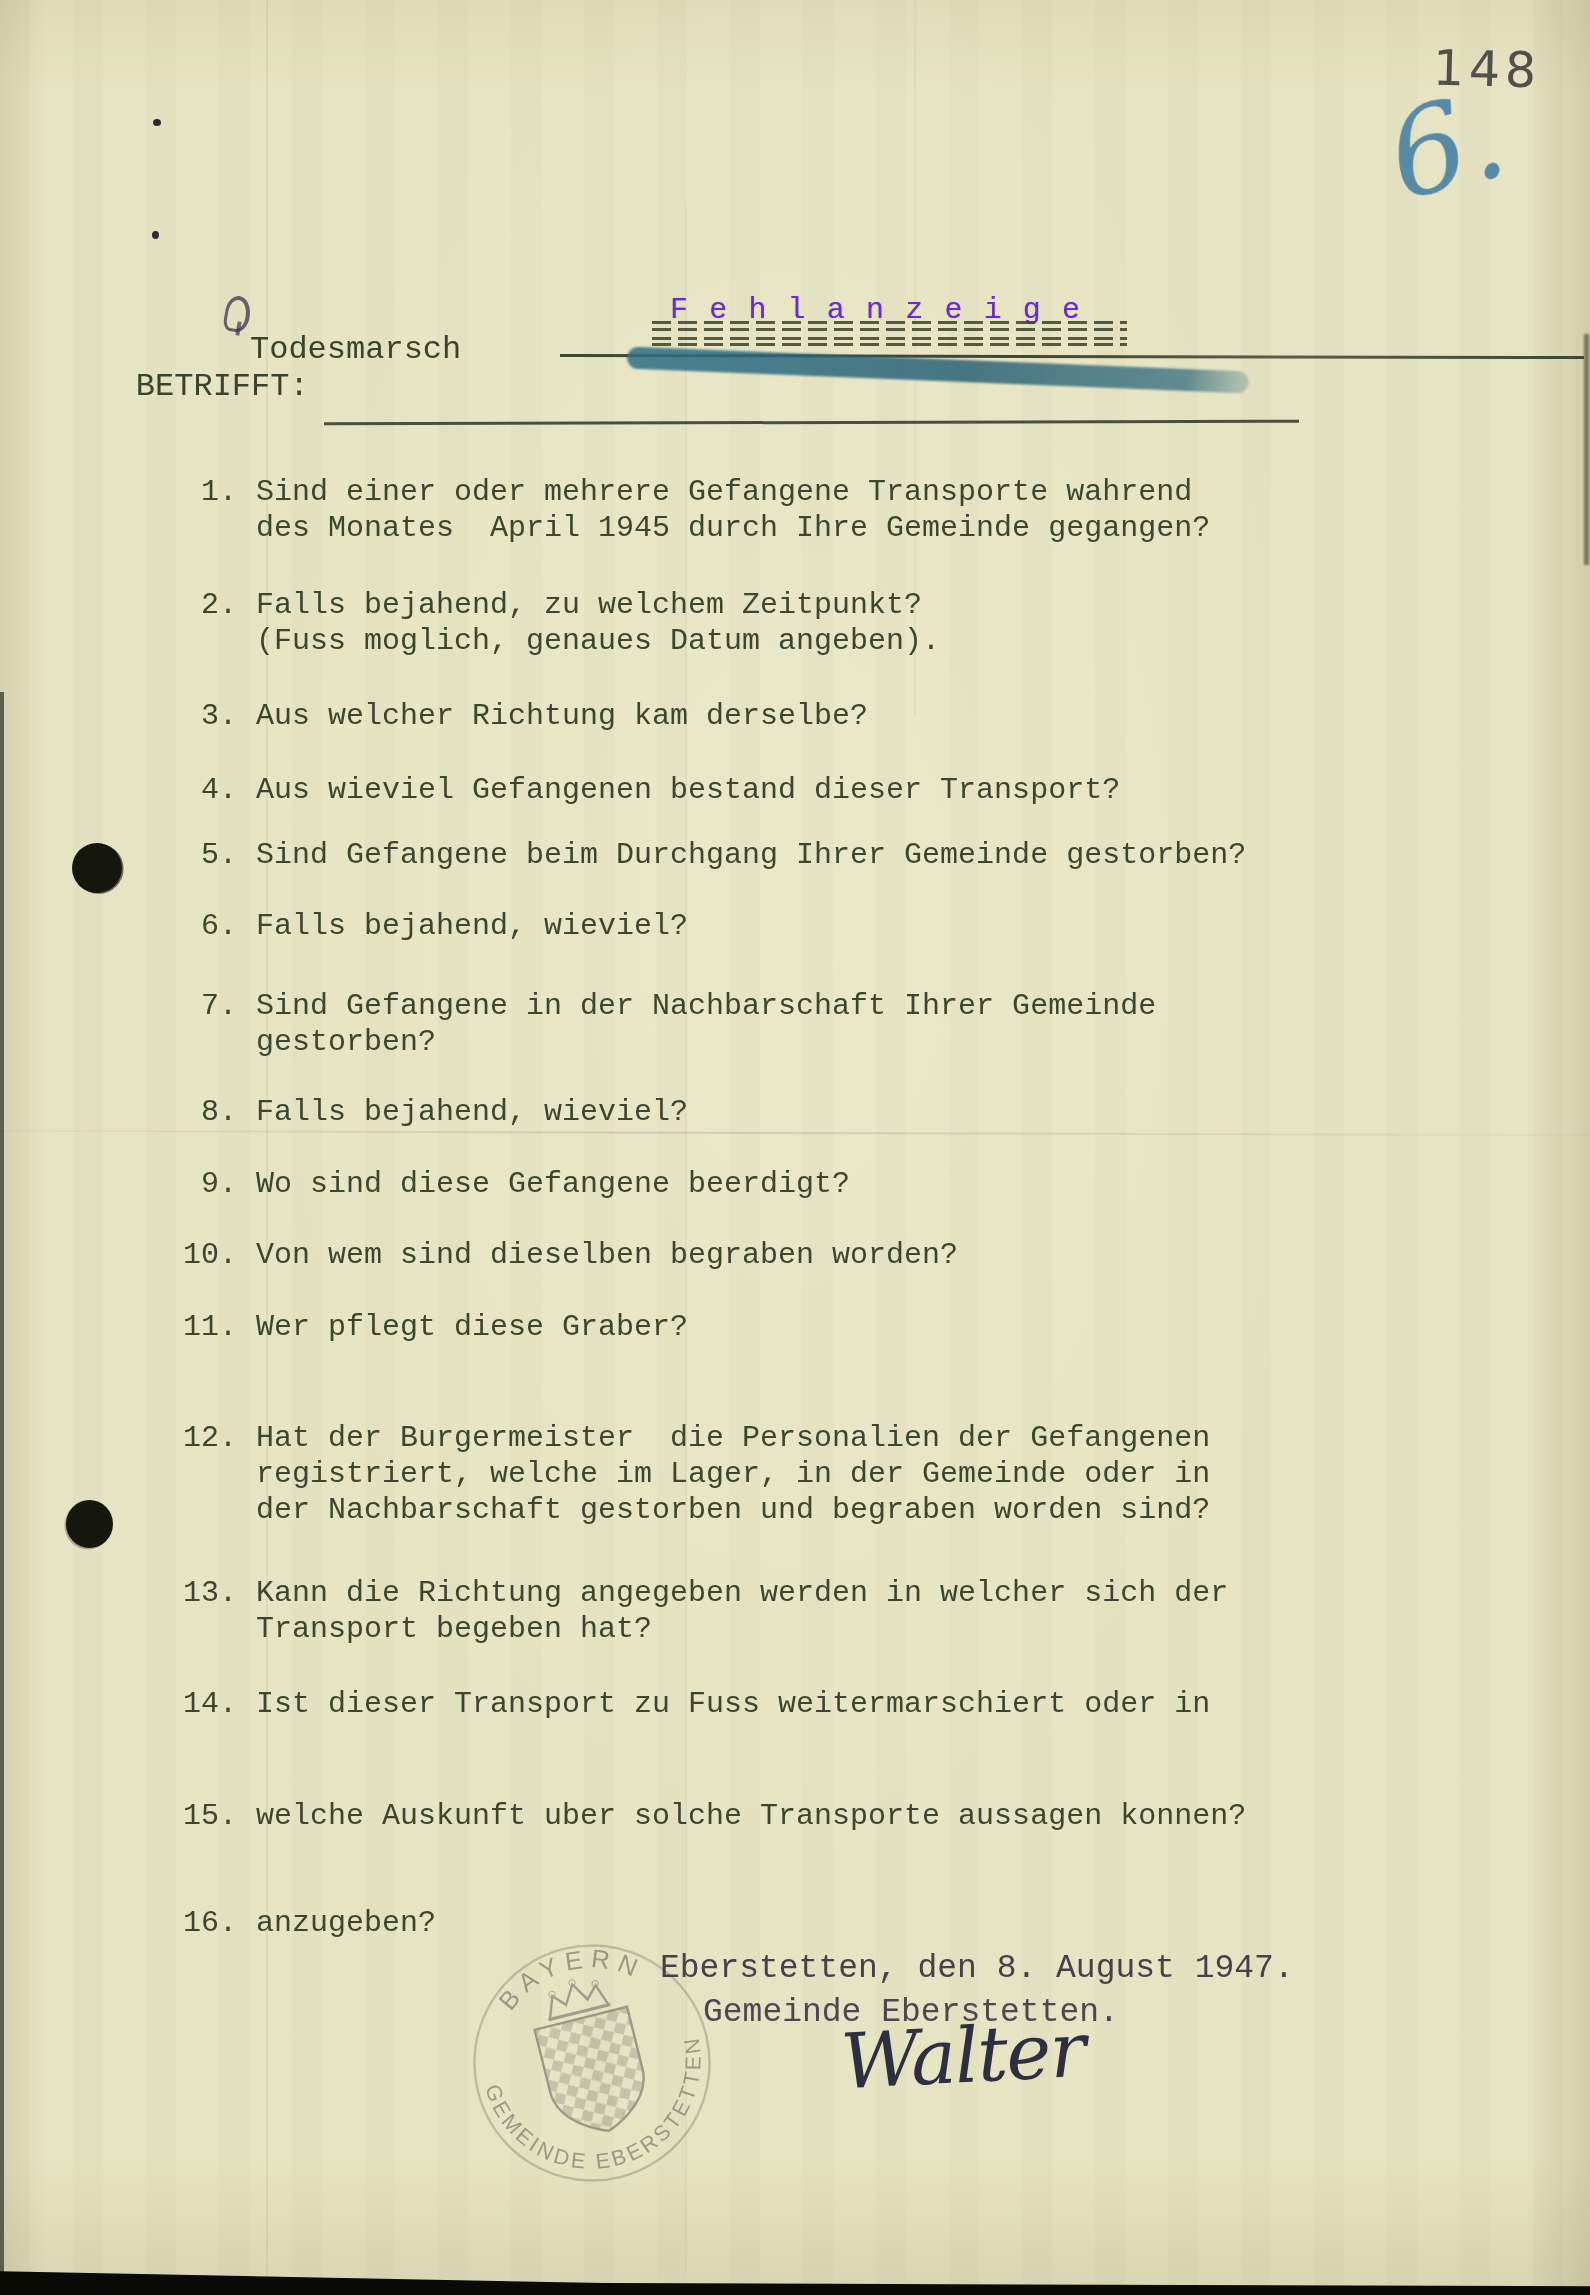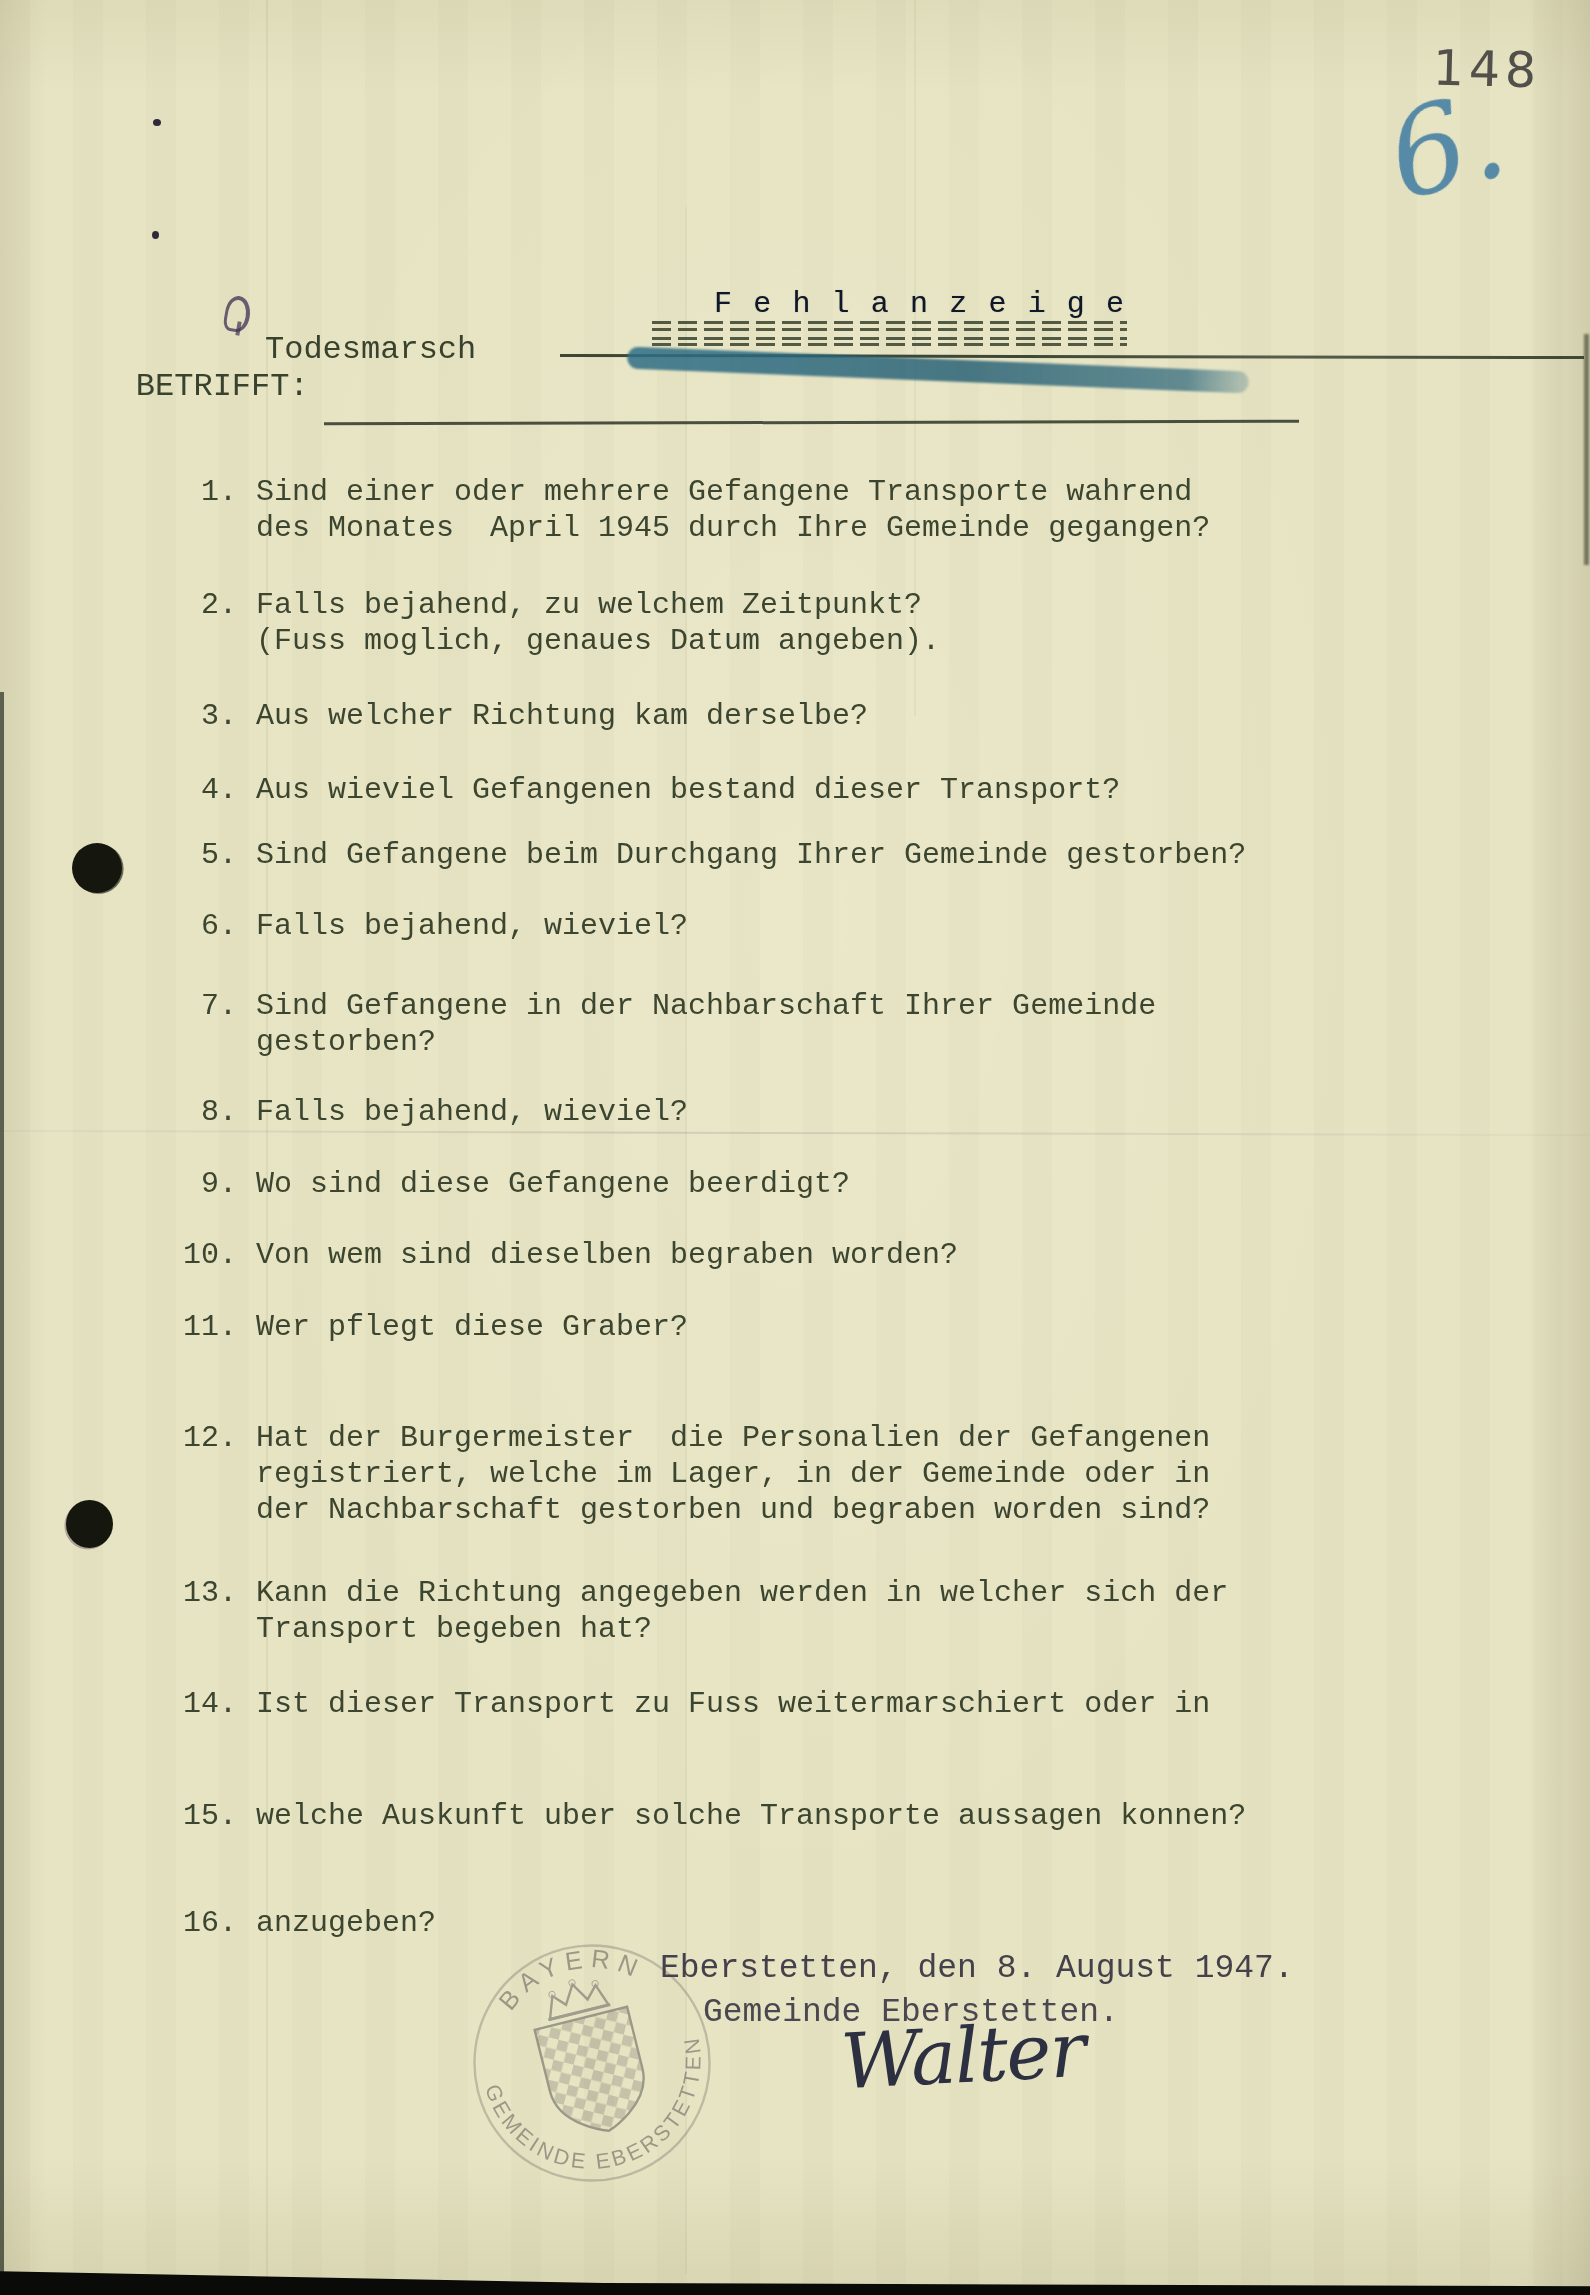--- a/index.html
+++ b/index.html
@@ -33,27 +33,27 @@
            font-size:119px;line-height:1;color:#568aa6;transform:rotate(-14deg);filter:blur(0.3px);}
   .inkdot{position:absolute;border-radius:50%;background:#2e2a3a;}
   .d1{left:153px;top:119px;width:8px;height:7.2px;}
   .d2{left:152px;top:231px;width:7.2px;height:8px;}
   .mark9{position:absolute;left:225px;top:296px;width:17.5px;height:29px;
          border:3.2px solid rgba(60,50,85,.75);border-right-width:4.8px;border-top-width:4px;
          border-radius:60% 70% 60% 40%;transform:rotate(10deg);}
   .mark9 .tail{position:absolute;left:11px;top:20.7px;width:4px;height:14.3px;background:rgba(60,50,85,.7);}
 
   
-  .title{position:absolute;left:670px;top:287px;font-size:30px;color:#0f172a;white-space:pre;
-         letter-spacing:1.6px;text-shadow:0 0 0.8px rgba(57,66,45,.5);margin-left:44px;}
+  .title{position:absolute;left:670px;top:293px;font-size:30px;color:#6d28d9;white-space:pre;
+         letter-spacing:1.6px;text-shadow:0 0 0.8px rgba(57,66,45,.5);}
   .equals{position:absolute;left:652px;top:321px;width:475px;height:27px;}
   .dashline{position:absolute;left:0;width:100%;height:3.2px;
             background:repeating-linear-gradient(90deg,#39422d 0 19px, rgba(0,0,0,0) 19px 26px);opacity:.85;}
   .betrifft{position:absolute;left:59px;top:331px;font-size:32px;color:#39422d;white-space:pre;}
-  .betrifft .bval{position:absolute;left:206px;top:0;white-space:pre;text-align:right;}
+  .betrifft .bval{position:absolute;left:191px;top:0;white-space:pre;text-align:right;}
   .longline{position:absolute;left:560px;top:355px;width:1024px;height:3.2px;
             background:linear-gradient(90deg,#2f3828 0 45%, rgba(47,56,40,.85) 70%, #313a2a);opacity:.92;transform:rotate(.12deg);}
   .bluestroke{position:absolute;left:627px;top:359px;width:622px;height:21.5px;border-radius:11px;
               background:linear-gradient(90deg, rgba(47,111,134,.85), rgba(36,94,116,.82) 55%, rgba(46,104,126,.72) 90%, rgba(46,104,126,.25));
               transform:rotate(2.3deg);filter:blur(1px);}
   .shortline{position:absolute;left:324px;top:421px;width:975px;height:3.2px;
              background:#2e3527;opacity:.85;transform:rotate(-.15deg);}
 
   
   .hole{position:absolute;border-radius:50%;background:#15170f;}

